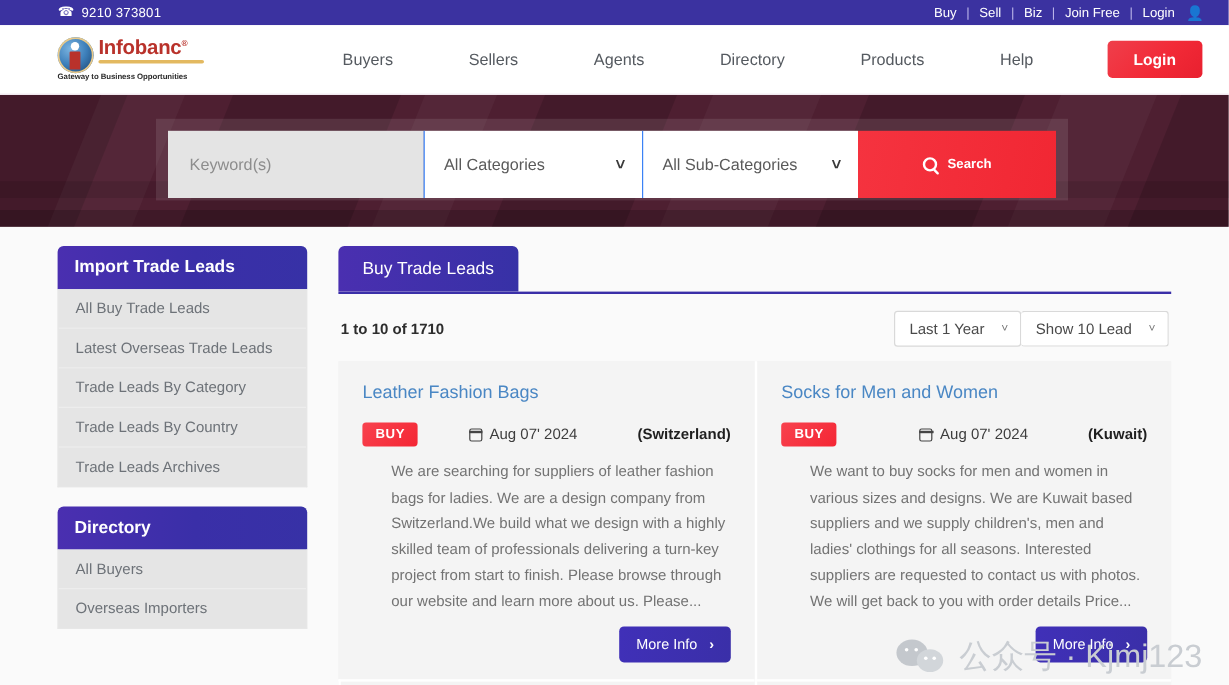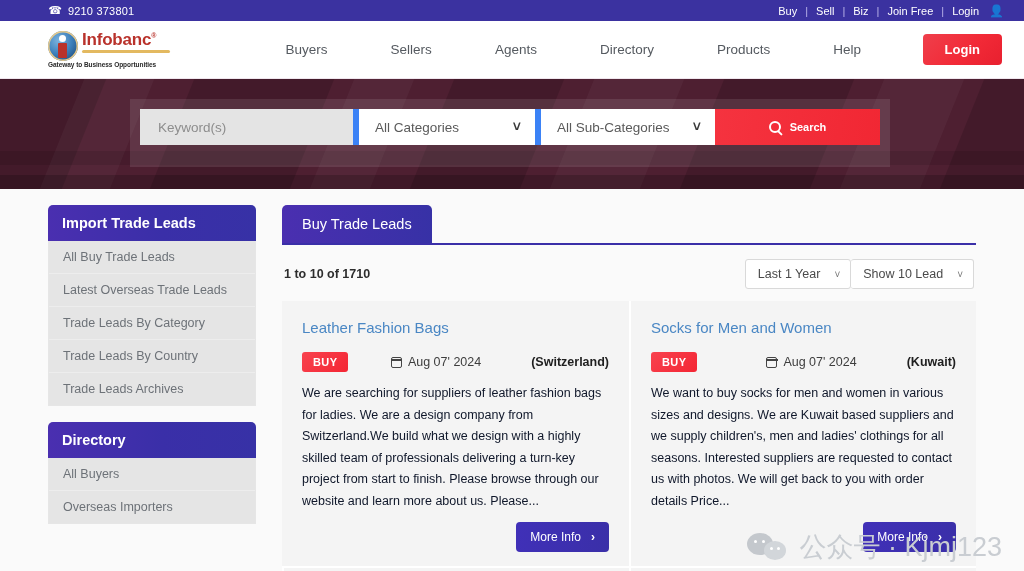--- a/index.html
+++ b/index.html
@@ -78,33 +78,33 @@
     background: rgba(255,255,255,0.035);
     transform: skewX(-22deg);
   }
   .hero-tex i.d { background: rgba(0,0,0,0.14); }
   .searchwrap {
     position: absolute; left: 130px; top: 20px;
     width: 760px; height: 68px;
     background: rgba(255,255,255,0.10);
     padding: 10px; display: flex; align-items: stretch;
   }
-  .sbar { display: flex; width: 100%; height: 36px; }
+  .sbar { display: flex; width: 100%; height: 56px; }
   .s-keyword {
     flex: 0 0 196px; background: #e4e4e4;
     display: flex; align-items: center; padding: 0 18px;
     border: none; outline: none;
     font-family: "Liberation Sans", sans-serif; font-size: 13.5px; color: #6f6f6f;
   }
   .s-keyword::placeholder { color: #8d8d8d; }
   .s-select {
     flex: 0 0 182px; background: #ffffff;
     display: flex; align-items: center; justify-content: space-between;
     padding: 0 14px 0 16px; font-size: 13.5px; color: #5a5a5a;
-    border-left: 6px solid #3b82f6; cursor: pointer;
+    border-left: 1px solid #3b82f6; cursor: pointer;
   }
   .s-select.wide { flex: 0 0 180px; }
   .chev { font-size: 14px; color: #3a3a3a; font-weight: 700; line-height: 1; }
   .s-btn {
     flex: 1; background: linear-gradient(100deg,#f5333f 0%, #f12733 100%);
     color: #fff; display: flex; align-items: center; justify-content: center; gap: 9px;
     font-size: 11px; font-weight: 600; border: none; cursor: pointer;
     font-family: "Liberation Sans", sans-serif;
   }
   .mag { width: 12px; height: 12px; border: 2px solid #fff; border-radius: 50%; position: relative; display: inline-block; }
@@ -160,21 +160,21 @@
     color: #fff; font-size: 11px; font-weight: 700; letter-spacing: .4px;
     padding: 4px 11px; border-radius: 3px;
   }
   .meta-right { margin-left: auto; display: flex; align-items: center; gap: 6px; font-size: 12.5px; color: #3d3d3d; }
   .cal {
     width: 11px; height: 11px; border: 1.4px solid #444; border-radius: 2px;
     position: relative; display: inline-block;
   }
   .cal::before { content:""; position:absolute; left:-1.4px; right:-1.4px; top: 1px; height: 2.4px; background:#444; }
   .country { font-weight: 700; color: #1f1f1f; margin-left: 44px; }
-  .desc { font-size: 12.5px; line-height: 1.72; color: #0f172a; }
+  .desc { font-size: 12.5px; line-height: 1.72; color: #737373; margin-left: 24px; }
   .moreinfo {
     float: right; margin-top: 10px;
     background: linear-gradient(100deg,#4030b8 0%, #3a2fa8 100%);
     color: #fff; font-size: 12px; border: none; border-radius: 4px;
     padding: 8px 14px; display: inline-flex; align-items: center; gap: 10px; cursor: pointer;
     font-family: "Liberation Sans", sans-serif;
   }
   .moreinfo .arr { font-size: 12px; font-weight: 700; }
 
   

